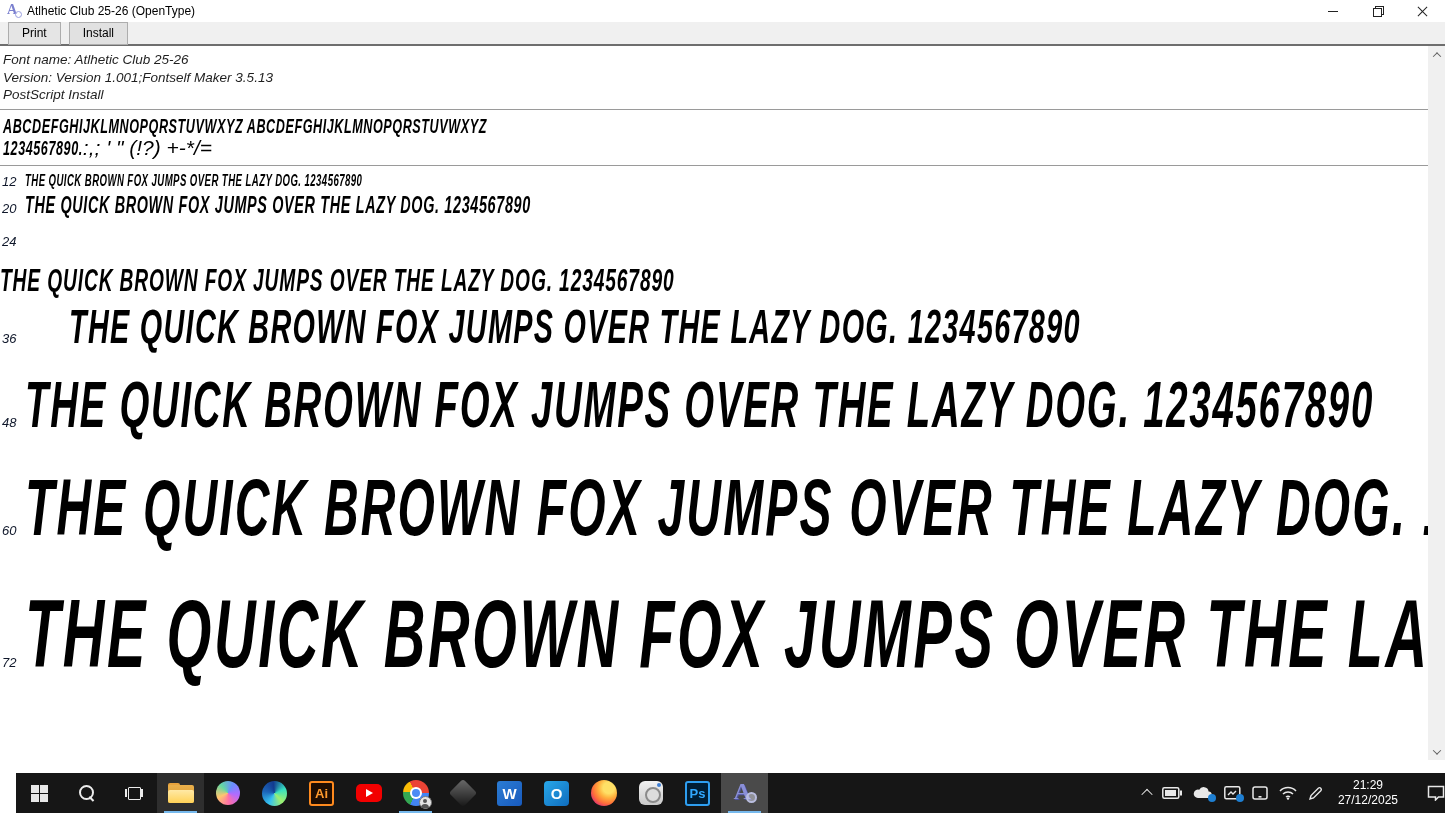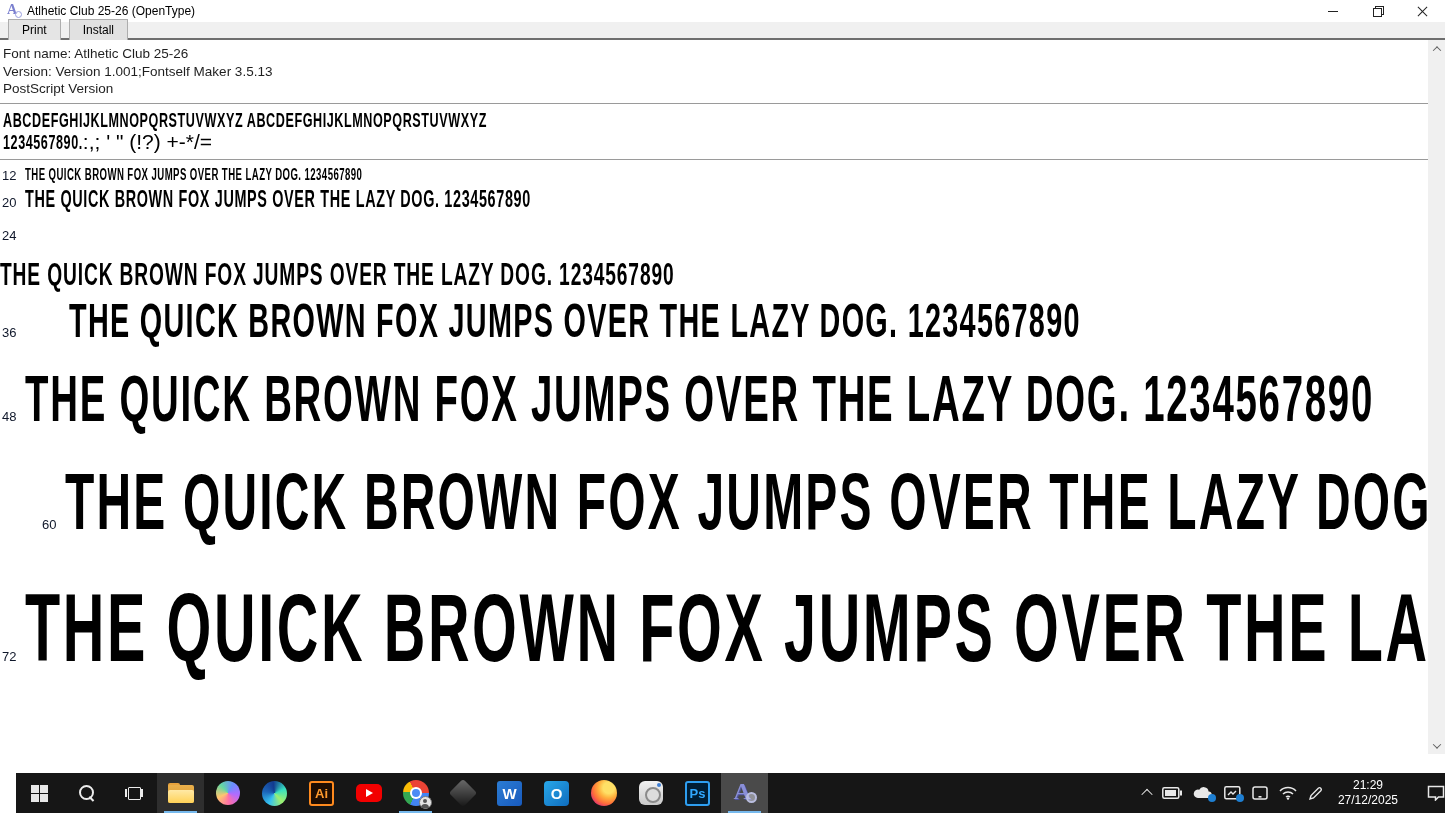--- a/index.html
+++ b/index.html
@@ -20,49 +20,49 @@
   .glyph-min { width:10px; height:1px; background:#222; }
   .glyph-restore { position:relative; width:10px; height:10px; }
   .glyph-restore::before { content:""; position:absolute; left:2px; top:0; width:7px; height:7px; border:1px solid #222; }
   .glyph-restore::after { content:""; position:absolute; left:0; top:2px; width:7px; height:7px; border:1px solid #222; background:#fff; }
   .glyph-close { position:relative; width:11px; height:11px; }
   .glyph-close::before,.glyph-close::after { content:""; position:absolute; left:-1px; top:5px; width:13px; height:1px; background:#222; }
   .glyph-close::before { transform:rotate(45deg); }
   .glyph-close::after { transform:rotate(-45deg); }
 
   
-  .toolbar { height:18px; background:#f0f0f0; border-bottom:2px solid #6e6e6e;
+  .toolbar { height:24px; background:#f0f0f0; border-bottom:2px solid #6e6e6e;
     display:flex; align-items:center; gap:8px; padding-left:8px; }
   .btn { font-size:12px; color:#000; background:#e1e1e1; border:1px solid #adadad;
     padding:3px 13px 4px 13px; cursor:default; }
   .btn:first-child { background:#e5e5e5; }
 
   
   .content { position:relative; height:714px; background:#fff; overflow:hidden; }
-  .content-inner { margin-right:5px; overflow:hidden; }
+  .content-inner { margin-right:5px; overflow:hidden;font-style:italic; }
   .info { padding:5px 0 2px 3px; font-size:13.5px; line-height:17.5px; color:#1f1f1f; }
   .rule { border:none; border-top:1px solid #9a9a9a; margin:3px 0 2px 0; }
 
   .font-face { font-weight:700; display:inline-block; transform:scaleX(0.6);
     transform-origin:0 50%; white-space:nowrap; letter-spacing:0.045em; color:#000; }
   .unscale { display:inline-block; transform:scaleX(1.6667); transform-origin:0 50%;
     font-weight:400; letter-spacing:0; }
 
   .charset { padding:3px 0 3px 3px; }
   .charset-line { font-size:21px; line-height:22px; white-space:nowrap; }
 
   .samples { padding:4px 0 0 0; }
   .sample-row { display:flex; align-items:baseline; white-space:nowrap; }
   .size-label { width:25px; flex-shrink:0; font-size:13px; color:#0f172a; padding-left:2px; }
   .s12 .font-face { font-size:16px; }  .s12 { line-height:18px; }
   .s18 .font-face { font-size:24px; }  .s18 { line-height:28px; }
   .s24 .font-face { font-size:32px; }  .s24 { line-height:38px;flex-direction:column; }
   .s36 .font-face { font-size:48px; }  .s36 { line-height:56px;gap:44px; }
   .s48 .font-face { font-size:64px; }  .s48 { line-height:76px; }
-  .s60 .font-face { font-size:80px; }  .s60 { line-height:94px;padding-left:40px; }
+  .s60 .font-face { font-size:80px; }  .s60 { line-height:94px; }
   .s72 .font-face { font-size:96px; }  .s72 { line-height:112px; }
 
   
   .scrollbar { position:absolute; top:0; right:0; width:17px; height:714px; background:#f0f0f0; }
   .sb-btn { position:absolute; left:0; width:17px; height:17px; display:flex; align-items:center; justify-content:center; }
   .sb-up { top:0; } .sb-down { bottom:0; }
   .chev { width:6px; height:6px; border-top:1.5px solid #606060; border-right:1.5px solid #606060; }
   .chev.up { transform:rotate(-45deg) translate(-1px,1px); }
   .chev.down { transform:rotate(135deg) translate(-1px,1px); }
 
@@ -159,21 +159,21 @@
   <div class="toolbar">
     <button class="btn">Print</button>
     <button class="btn">Install</button>
   </div>
 
   <div class="content">
     <div class="content-inner">
       <div class="info">
         <div>Font name: Atlhetic Club 25-26</div>
         <div>Version: Version 1.001;Fontself Maker 3.5.13</div>
-        <div>PostScript Version</div>
+        <div>PostScript Install</div>
       </div>
       <hr class="rule">
       <div class="charset">
         <div class="charset-line">
           <span class="font-face">ABCDEFGHIJKLMNOPQRSTUVWXYZ ABCDEFGHIJKLMNOPQRSTUVWXYZ</span>
         </div>
         <div class="charset-line">
           <span class="font-face"><span>1234567890.</span><span class="unscale">:,; ' " (!?) +-*/=</span></span>
         </div>
       </div>

